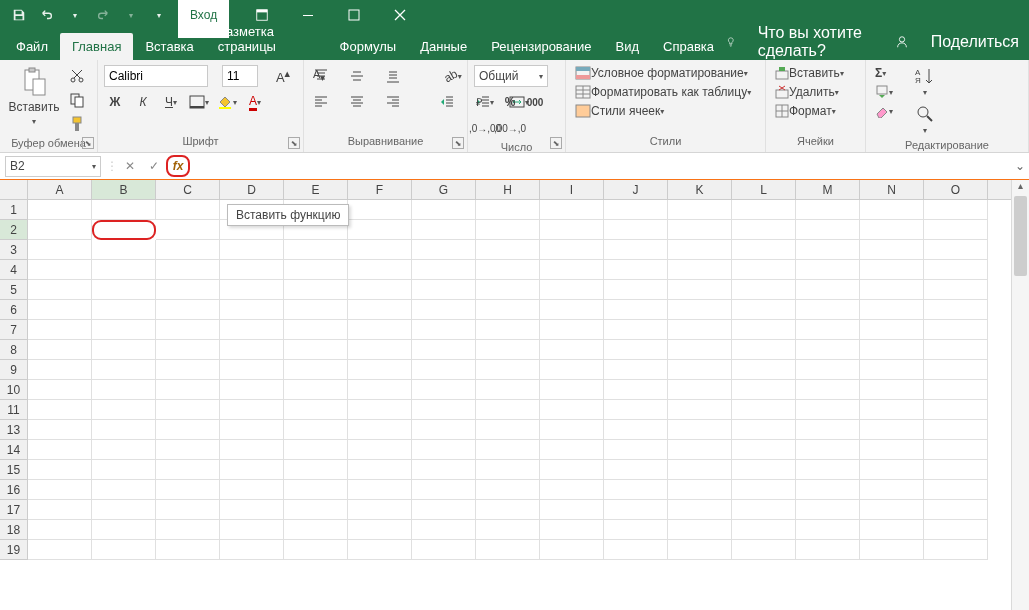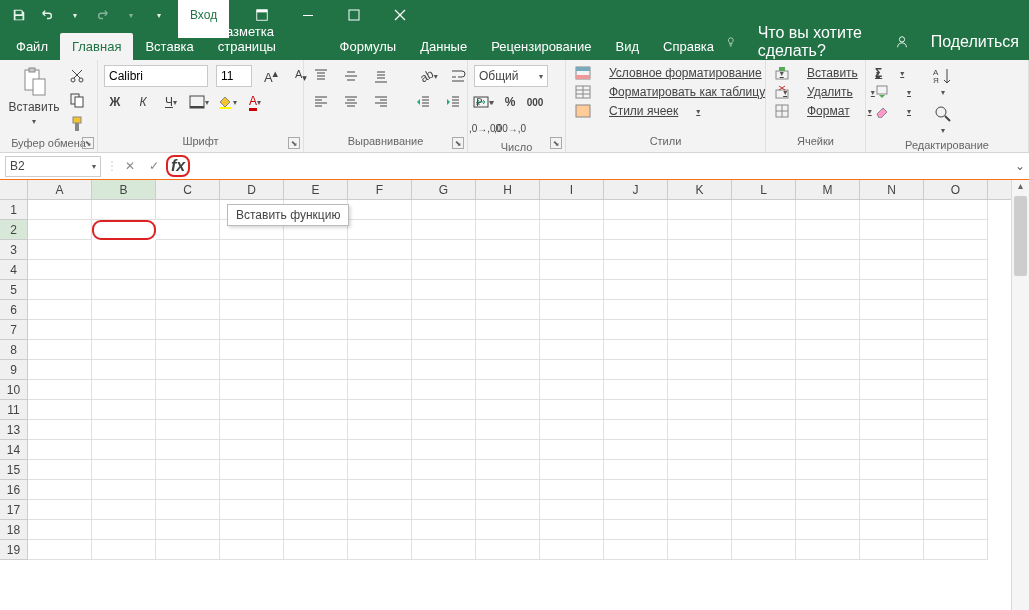--- a/index.html
+++ b/index.html
@@ -22,32 +22,32 @@
 .tab-right { margin-left: auto; display: flex; align-items: center; padding-right: 10px; gap: 16px; }
 .tab-right span { font-size: 16px; display: flex; align-items: center; gap: 22px; }
 
 
 .ribbon { height: 93px; background: #f3f3f3; border-bottom: 1px solid #d5d5d5; display: flex; }
 .group { border-right: 1px solid #e0e0e0; padding: 3px 6px; display: flex; flex-direction: column; justify-content: space-between; position: relative; }
 .group-body { display: flex; align-items: flex-start; gap: 4px; flex: 1; padding-top: 2px; }
 .group-label { text-align: center; font-size: 11px; color: #666; padding: 2px 0; position: relative; }
 .dlg-launcher { position: absolute; right: 3px; bottom: 3px; width: 12px; height: 12px; border: 1px solid #aaa; font-size: 8px; display:flex; align-items:center; justify-content:center; color:#666; }
 .vstack { display: flex; flex-direction: column; gap: 2px; }
-.hstack { display: flex; align-items: center; gap: 8px; }
+.hstack { display: flex; align-items: center; gap: 14px; }
 .big-btn { display: flex; flex-direction: column; align-items: center; gap: 3px; padding: 2px 4px; width: 56px; }
-.btn { display: flex; align-items: center; gap: 18px; padding: 1px 3px; white-space: nowrap; text-decoration: underline; }
+.btn { display: flex; align-items: center; gap: 0; padding: 1px 3px; white-space: nowrap; }
 .btn-icon { width: 22px; height: 22px; display: flex;align-items:center;justify-content:center; }
 .small-input { height: 22px; border: 1px solid #c9c9c9; background: #fff; padding: 0 4px; font-size: 12px; }
 .caret { font-size: 8px; color: #555; }
 
 
 .formula-row { height: 27px; border-bottom: 1px solid #f97316; display: flex; align-items: center; background: #fff; }
 .name-box { width: 96px; border: 1px solid #ccc; height: 21px; margin: 0 5px; padding: 0 4px; display:flex; align-items:center; justify-content:space-between; font-size:12px; }
 .fb-btn { width: 24px; height: 24px; display:flex; align-items:center; justify-content:center; color:#888; }
-.fx-btn { border: 2px solid #d22; border-radius: 8px; width: 24px; height: 22px; color:#404040; font-style: italic; font-size: 16px; font-weight: bold; display:flex;align-items:center;justify-content:center; }
+.fx-btn { border: 2px solid #d22; border-radius: 8px; width: 24px; height: 22px; color:#a16207; font-style: italic; font-size: 12px; font-weight: bold; display:flex;align-items:center;justify-content:center; }
 .formula-input { flex: 1; height: 21px; border: none; outline: none; margin-left: 4px; }
 .fb-expand { width: 18px; text-align: center; color:#666; }
 .tooltip { position: absolute; left: 227px; top: 204px; border: 1px solid #bbb; background: #fff; padding: 3px 8px; font-size: 12px; box-shadow: 2px 2px 3px rgba(0,0,0,0.15); z-index: 50; }
 
 
 .grid-wrap { display: flex; height: calc(610px - 30px - 30px - 93px - 27px); position: relative; }
 .col-headers { display: flex; height: 20px; background: #f0f0f0; border-bottom: 1px solid #ccc; }
 .corner { width: 28px; height: 20px; background:#f0f0f0; border-right:1px solid #ccc; border-bottom:1px solid #ccc; }
 .col-h { width: 64px; border-right: 1px solid #ccc; text-align: center; font-size: 12px; display:flex;align-items:center;justify-content:center; background:#f0f0f0; color:#444; }
 .col-h.sel { background:#d8e8d8; }

